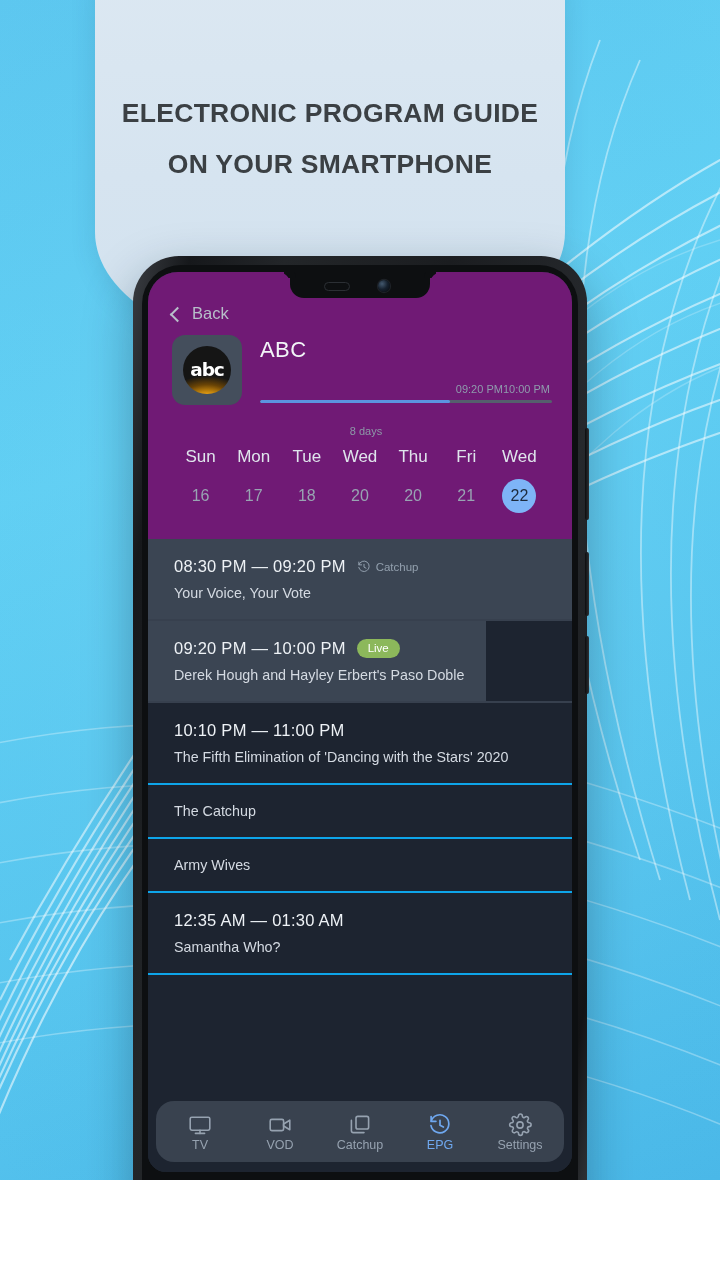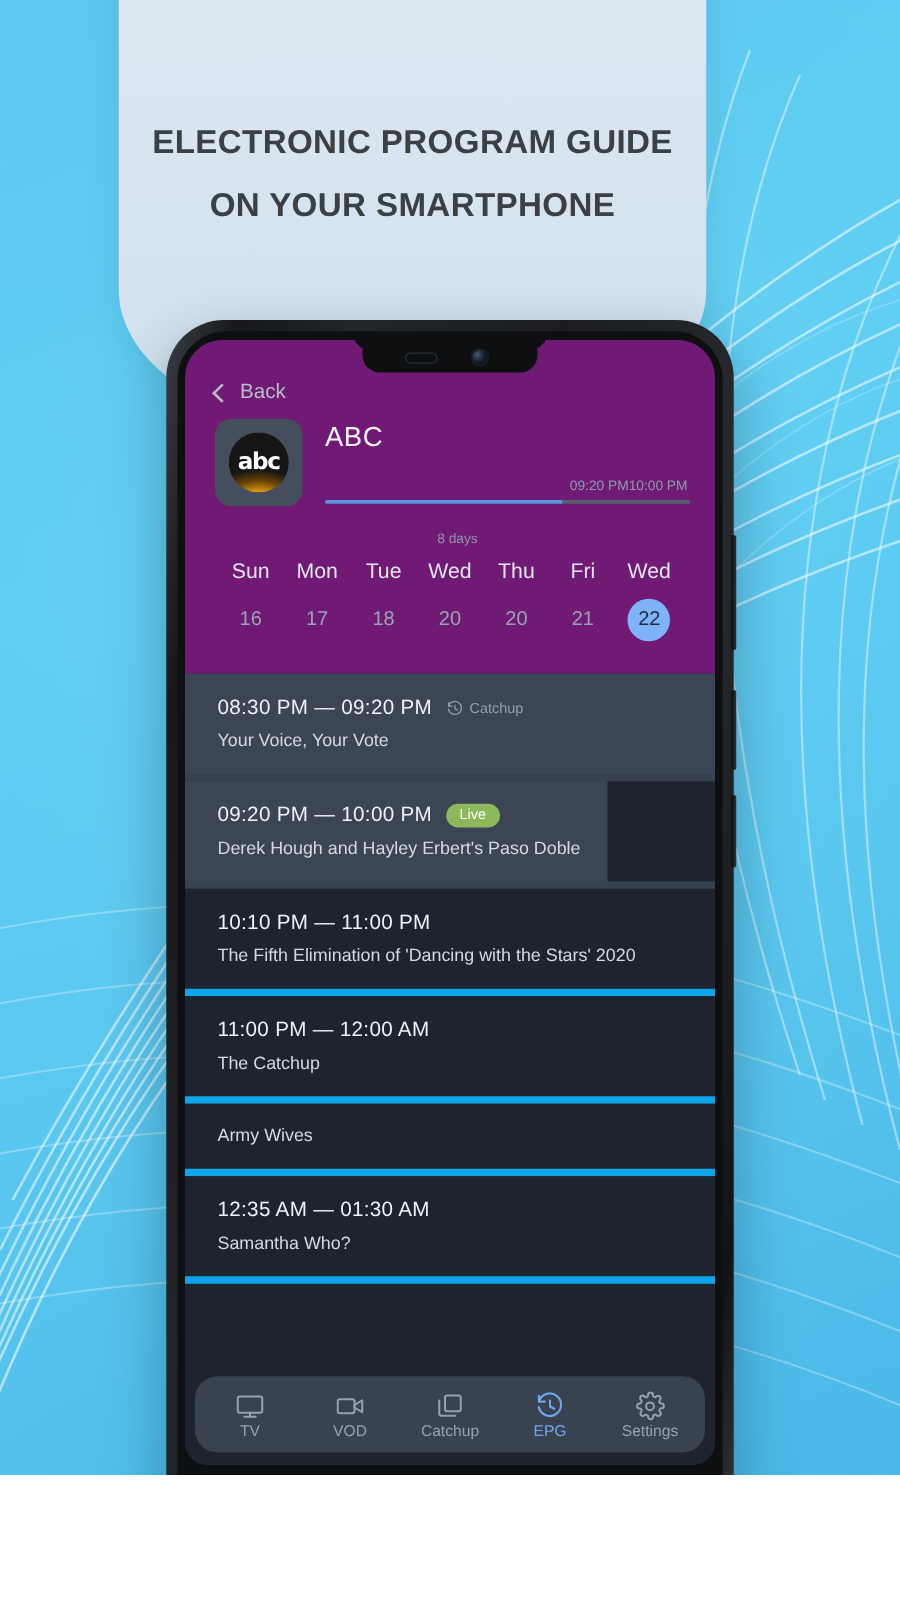--- a/index.html
+++ b/index.html
@@ -245,21 +245,21 @@
   .day-col.active .day-num {
     background: #7eb4f7;
     color: #1d2a3c;
   }
 
   
   .prog-list { flex: 1 1 auto; display: flex; flex-direction: column; }
   .prog-row {
     position: relative;
     padding: 18px 16px 18px 26px;
-    border-bottom: 6px solid #0ea5e9;
+    border-bottom: 2px solid #0ea5e9;
     background: #1d2430;
   }
   .prog-row.hl { background: #3b4553; border-bottom-color: #37404e; }
   .prog-top {
     display: flex;
     align-items: center;
     gap: 11px;
     margin-bottom: 9px;
   }
   .prog-time {
@@ -469,23 +469,20 @@
               </div>
               <div class="prog-title">Derek Hough and Hayley Erbert's Paso Doble</div>
             </div>
             <div class="prog-row">
               <div class="prog-top">
                 <div class="prog-time">10:10 PM — 11:00 PM</div>
               </div>
               <div class="prog-title">The Fifth Elimination of 'Dancing with the Stars' 2020</div>
             </div>
             <div class="prog-row">
-              <div class="prog-top">
-                <div class="prog-time">11:00 PM — 12:00 AM</div>
-              </div>
               <div class="prog-title">The Catchup</div>
             </div>
             <div class="prog-row">
               <div class="prog-title">Army Wives</div>
             </div>
             <div class="prog-row">
               <div class="prog-top">
                 <div class="prog-time">12:35 AM — 01:30 AM</div>
               </div>
               <div class="prog-title">Samantha Who?</div>

